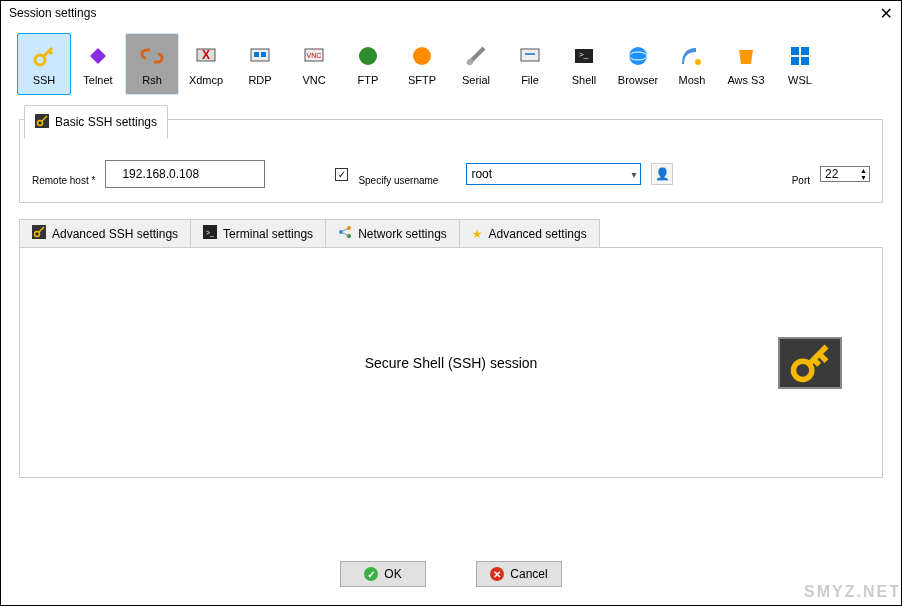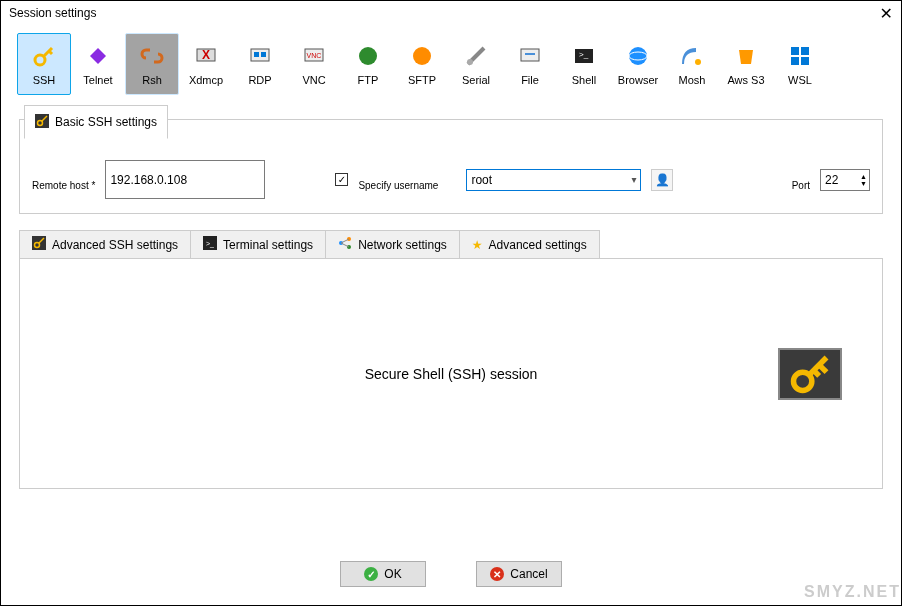--- a/index.html
+++ b/index.html
@@ -11,25 +11,25 @@
 .toolbar { display: flex; gap: 0; padding: 8px 16px 4px 16px; }
 .tool-item { width: 54px; height: 62px; display: flex; flex-direction: column; align-items: center; justify-content: center; gap: 4px; cursor: pointer; border-radius: 2px; }
 .tool-item.selected { background: #cce8ff; border: 1px solid #0ea5e9; }
 .tool-item.hover { background: #a3a3a3; border: 1px solid #cce8ff; }
 .tool-item .ico { width: 28px; height: 28px; display: flex; align-items: center; justify-content: center; }
 .tool-item .lbl { font-size: 11px; text-align: center; }
 .panel { border: 1px solid #ccc; margin: 20px 18px 4px 18px; position: relative; padding: 40px 12px 14px 12px; background: #fff; }
 .tab-on-border { position: absolute; top: -15px; left: 4px; height: 28px; border: 1px solid #ccc; border-bottom: 1px solid #fff; background: #fff; display: flex; align-items: center; padding: 16px 10px; gap: 6px; font-size: 12px; }
 .row { display: flex; align-items: center; gap: 10px; }
 .field-label { font-size: 10px; margin-top: 12px; }
-.input { border: 1px solid #7a7a7a; height: 39px; padding: 0 4px; font-size: 12px; }
+.input { border: 1px solid #7a7a7a; height: 28px; padding: 0 16px; font-size: 12px; }
 .combo { border: 1px solid #0078d7; height: 22px; width: 175px; display: flex; align-items: center; justify-content: space-between; padding: 0 4px; font-size: 12px; }
 .combo .caret { font-size: 10px; color: #555; }
 .icon-btn { width: 22px; height: 22px; border: 1px solid #ccc; background: #f5f5f5; display: flex; align-items: center; justify-content: center; cursor: pointer; }
-.spinner { width: 50px; height: 22px; border: 1px solid #7a7a7a; display: flex; align-items: center; justify-content: space-between; padding-left: 4px; }
+.spinner { width: 50px; height: 16px; border: 1px solid #7a7a7a; display: flex; align-items: center; justify-content: space-between; padding-left: 4px; }
 .spinner .arrows { display: flex; flex-direction: column; font-size: 7px; line-height: 7px; padding-right: 2px; }
 .tabs2-container { margin: 16px 18px 0 18px; }
 .tabs2 { display: flex; border-bottom: 1px solid #ccc; }
 .tab2 { height: 28px; display: flex; align-items: center; gap: 6px; padding: 0 12px; border: 1px solid #ccc; border-bottom: none; background: #f0f0f0; cursor: pointer; font-size: 12px; margin-right: -1px;}
 .content-pane { border: 1px solid #ccc; border-top: none; height: 230px; position: relative; display: flex; align-items: center; justify-content: center; font-size: 14px; }
 .big-key { position: absolute; right: 40px; top: 50%; transform: translateY(-50%); width: 64px; height: 52px; background: #3a3a3a; border: 2px solid #888; display: flex; align-items: center; justify-content: center; }
 .footer { position: absolute; bottom: 18px; left: 0; right: 0; display: flex; justify-content: center; gap: 50px; }
 .btn { min-width: 86px; height: 26px; border: 1px solid #adadad; background: #e1e1e1; display: flex; align-items: center; justify-content: center; gap: 6px; cursor: pointer; font-size: 12px;}
 .circle { width: 14px; height: 14px; border-radius: 50%; display: flex; align-items: center; justify-content: center; color: #fff; font-size: 10px; font-weight: bold;}
 .watermark { position:absolute; right:0; bottom:4px; color:#ccc; font-weight:bold; font-size:16px; letter-spacing:2px; pointer-events:none;}

